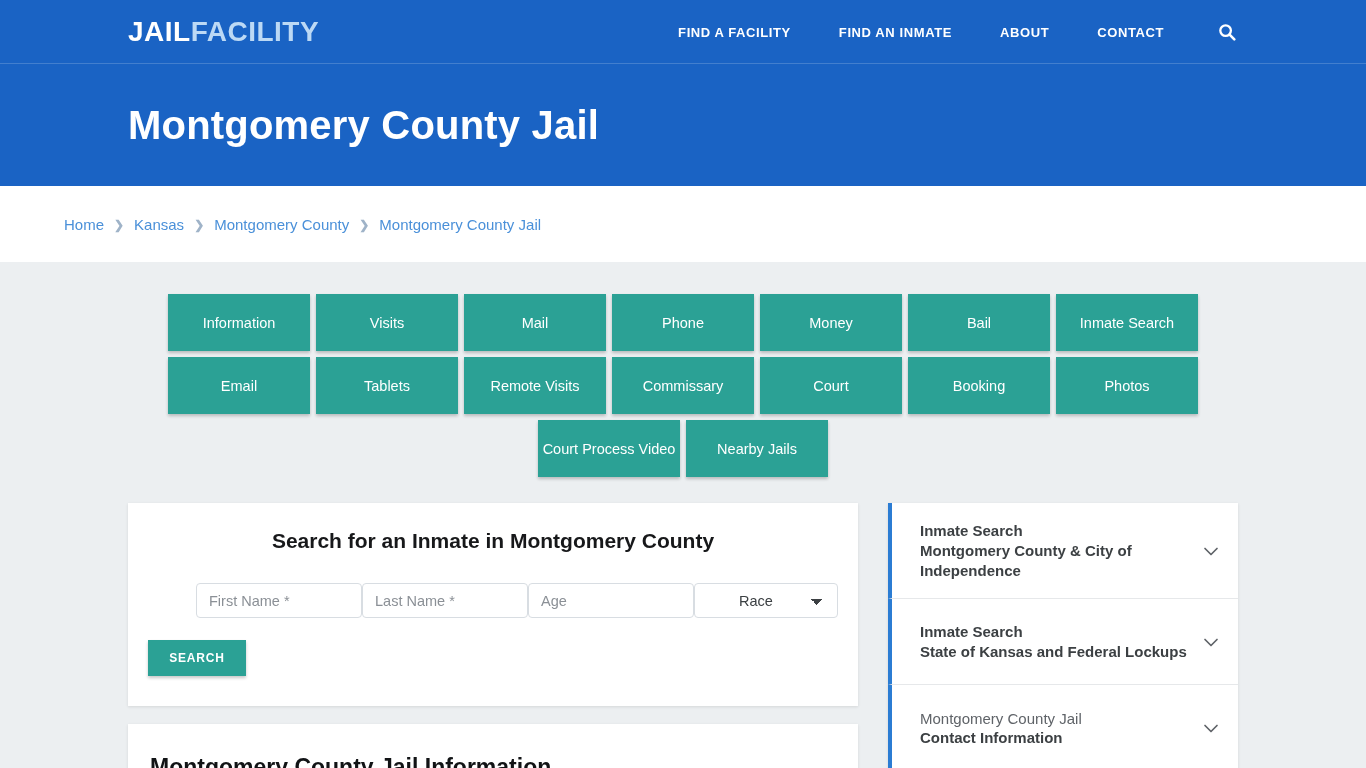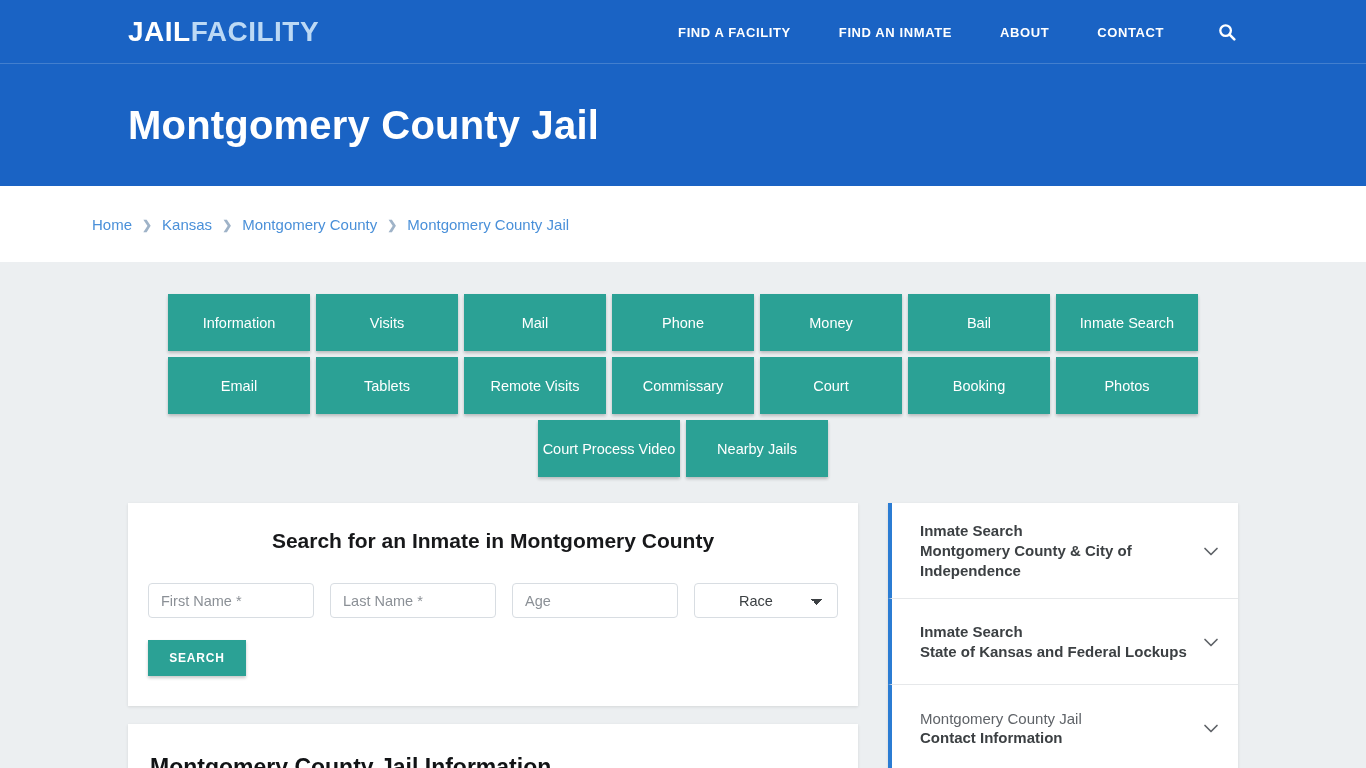--- a/index.html
+++ b/index.html
@@ -77,21 +77,21 @@
   }
 
   
   .crumb-band {
     height: 76px;
     background: #ffffff;
     display: flex;
     align-items: center;
   }
   .crumbs {
-    margin-left: 92px;
+    margin-left: 64px;
     display: flex;
     align-items: center;
     gap: 10px;
     font-size: 15px;
   }
   .crumbs a {
     color: #4a90d9;
     text-decoration: none;
     white-space: nowrap;
   }
@@ -151,22 +151,22 @@
   }
   .search-card h2 {
     text-align: center;
     font-size: 21px;
     font-weight: bold;
     color: #17181a;
     margin-bottom: 30px;
   }
   .form-row {
     display: flex;
-    gap: 16px;
     padding: 0 0 0 0;
+    margin-left: 48px;
   }
   .field {
     height: 35px;
     border: 1px solid #d8dde2;
     border-radius: 4px;
     background: #ffffff;
     font-family: "Liberation Sans", sans-serif;
     font-size: 14.5px;
     color: #3c4043;
     padding: 0 12px;

